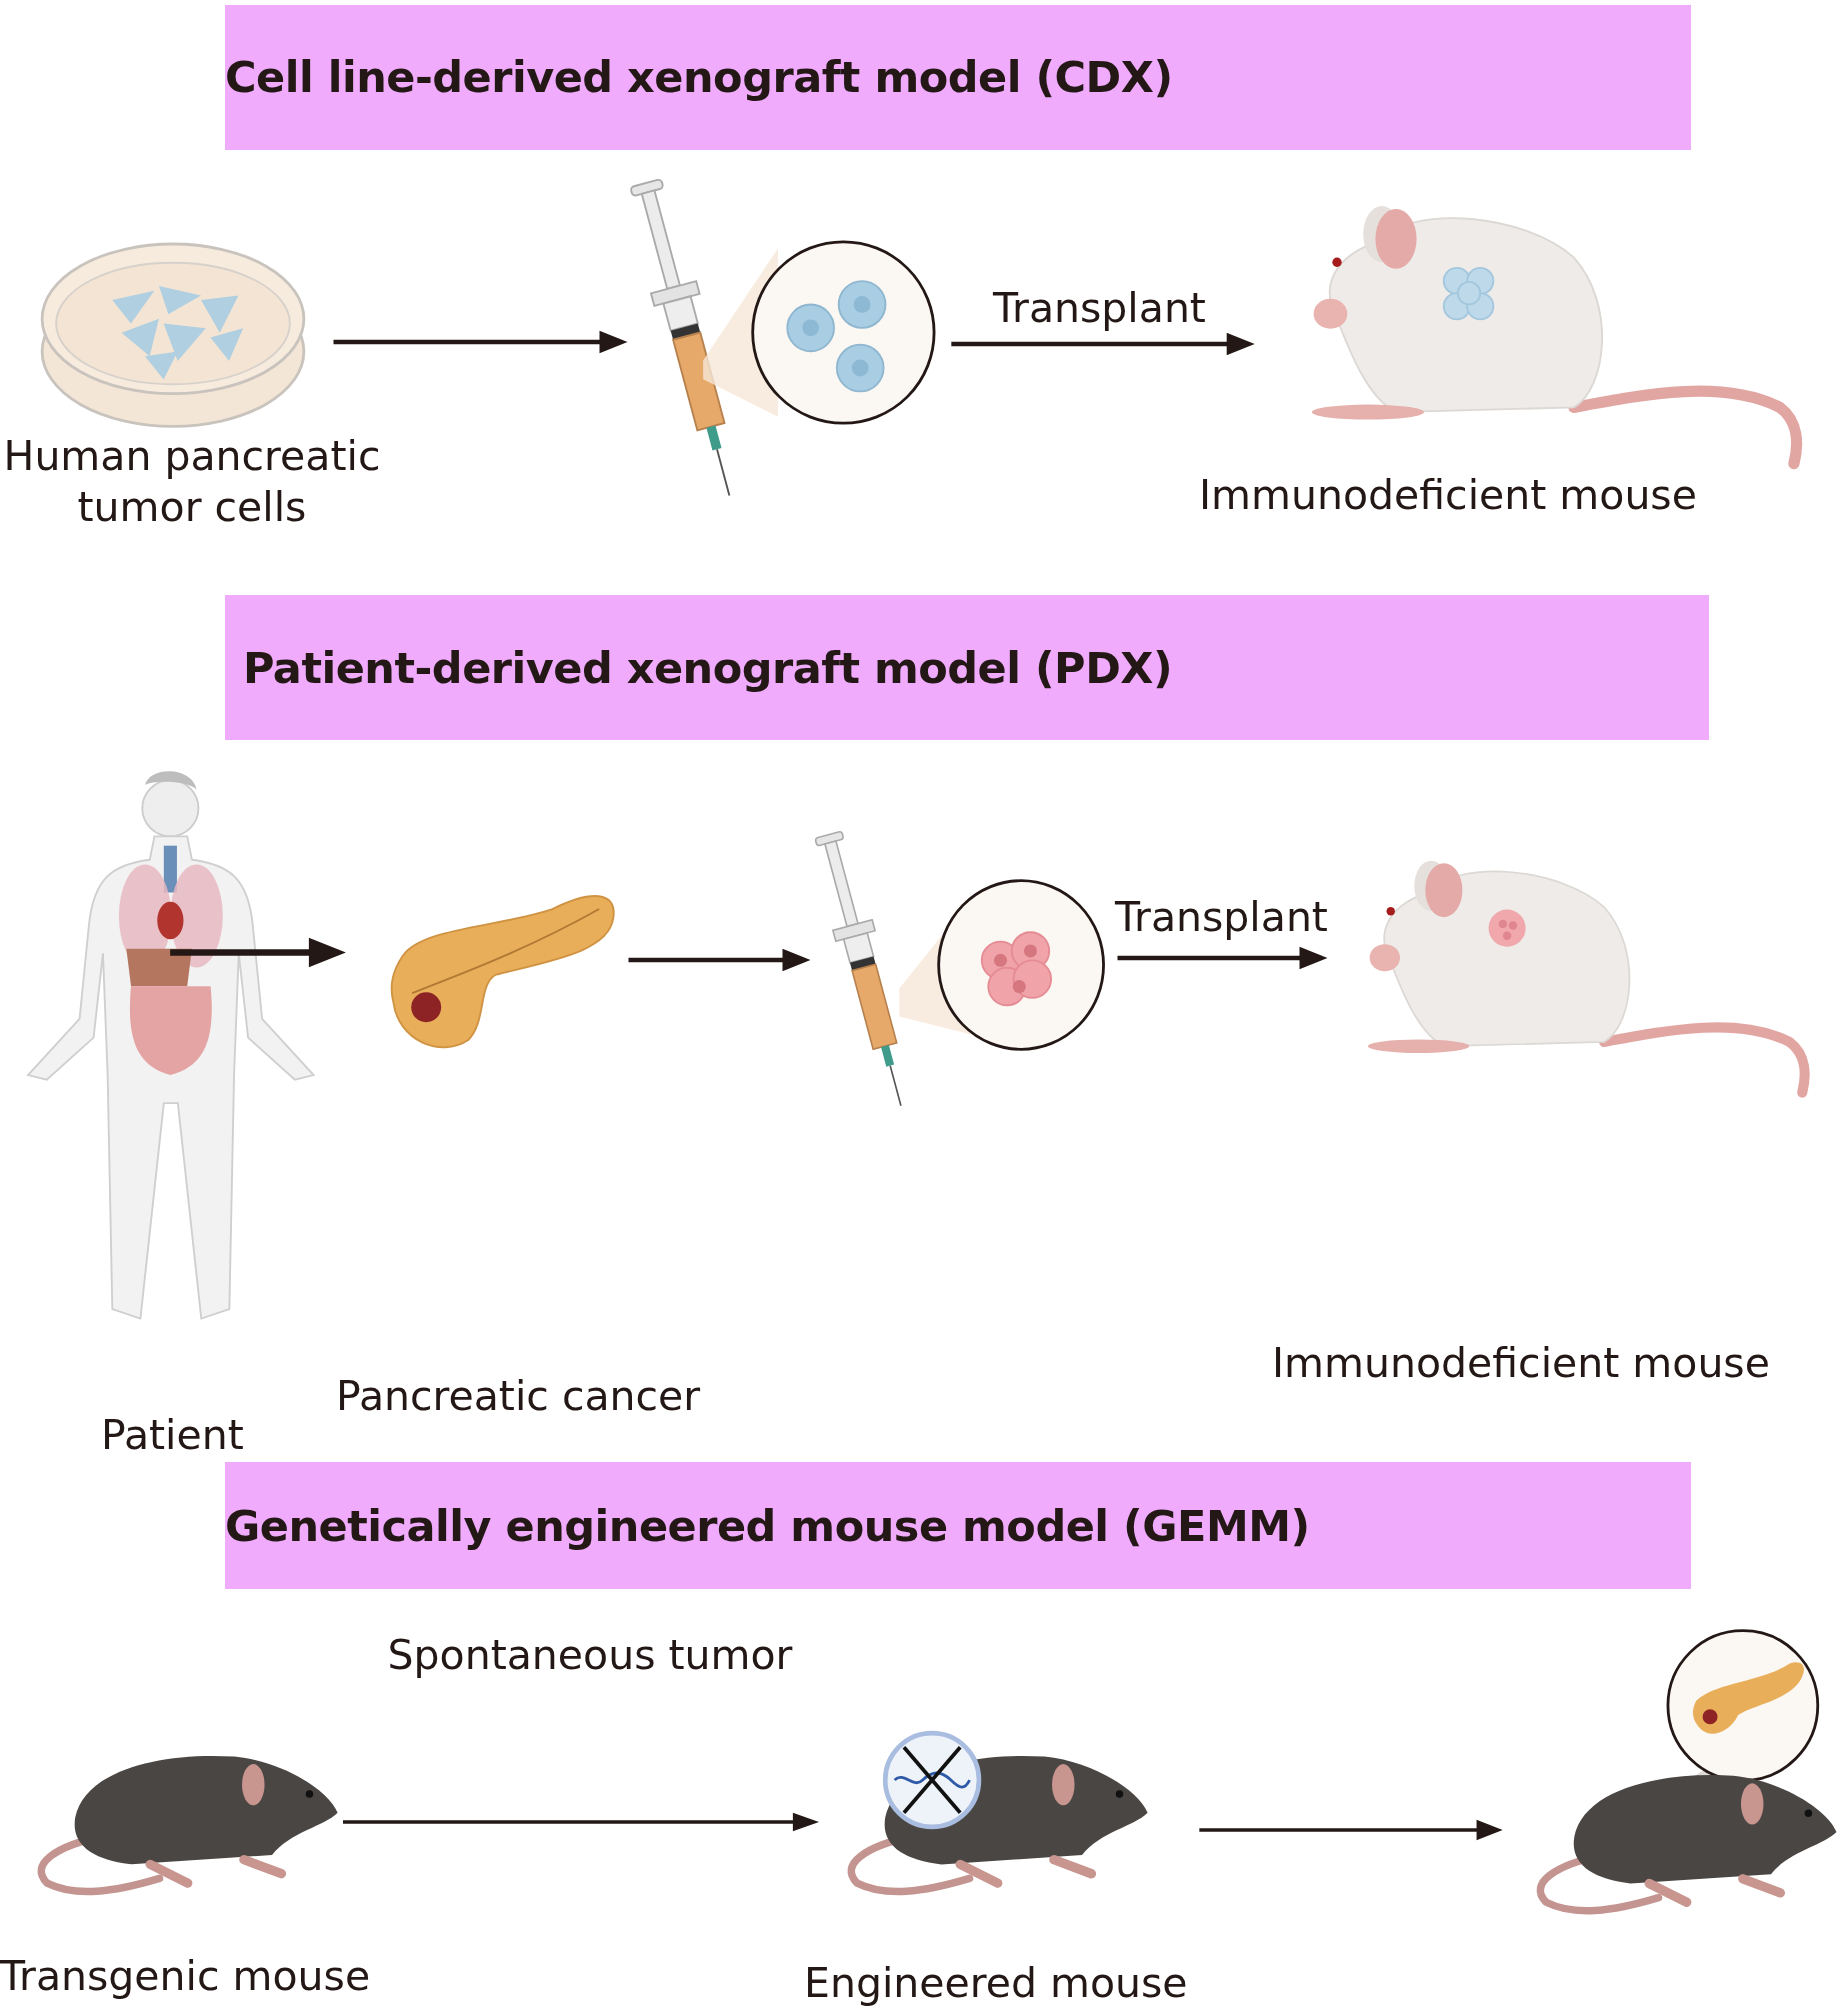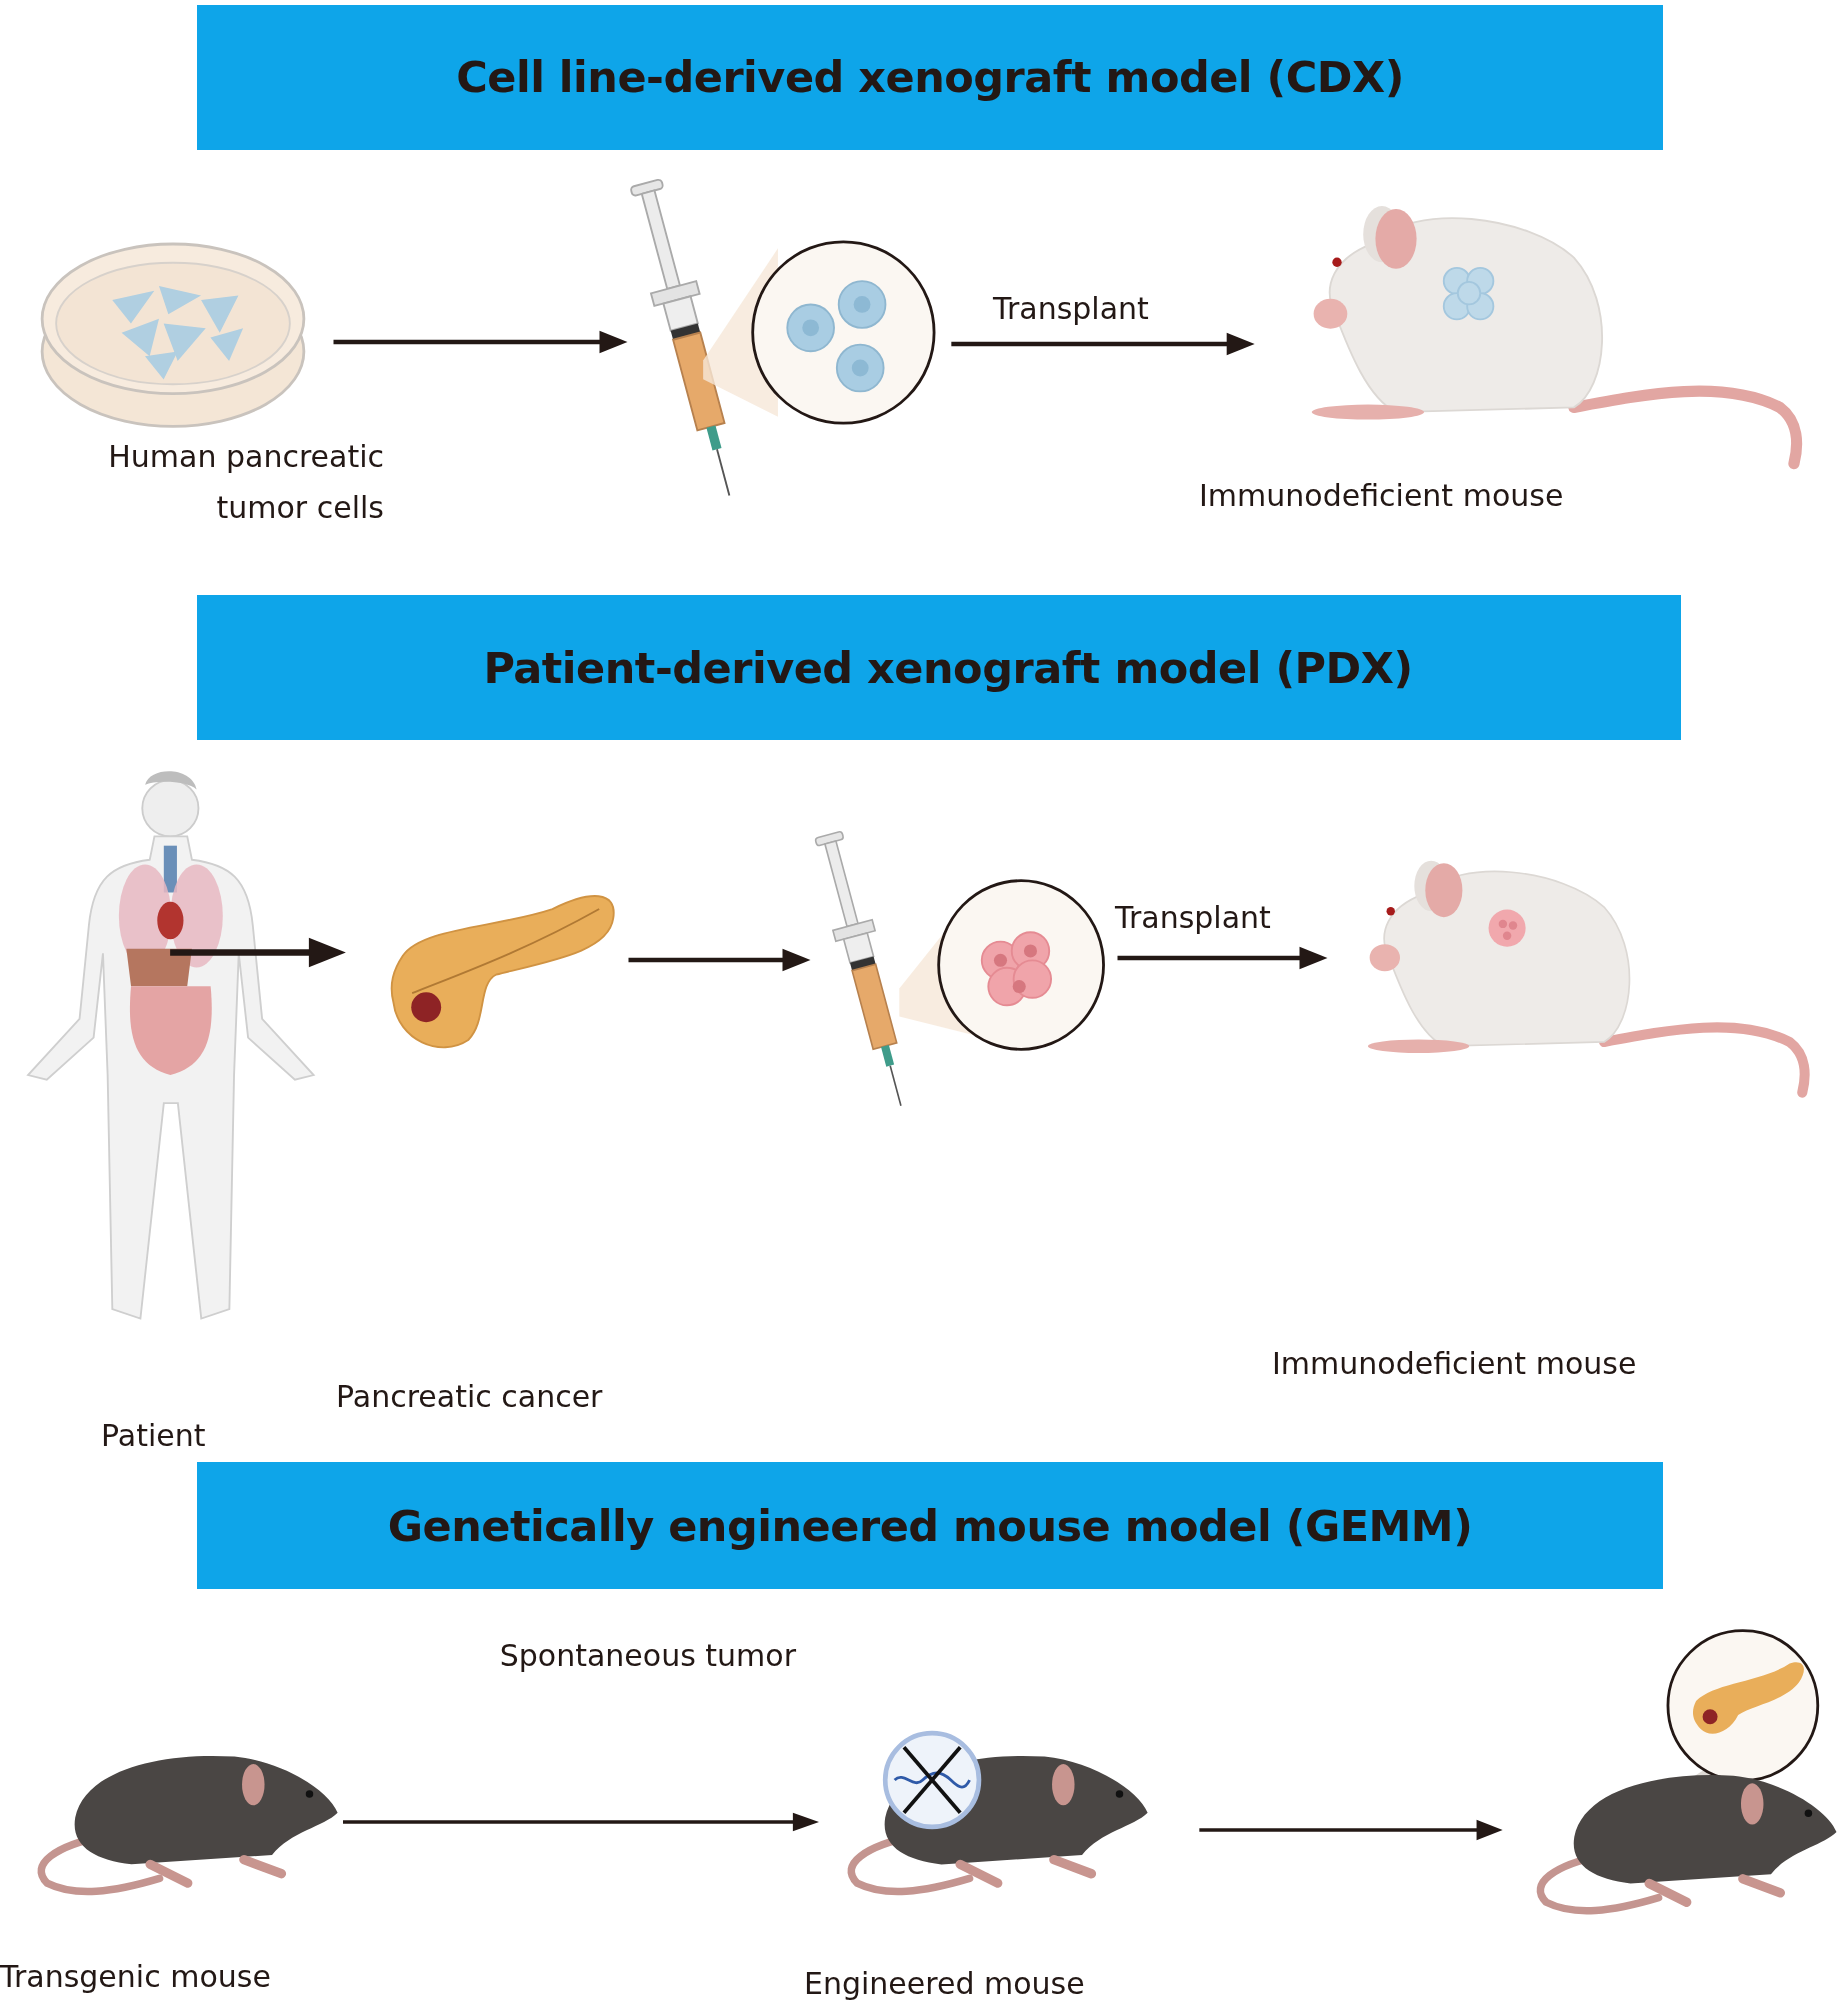--- a/index.html
+++ b/index.html
@@ -1,20 +1,20 @@
 <!DOCTYPE html>
 <html style="font-size:15px"><head>
 <meta charset="utf-8">
 <style>
   html, body { margin:0; padding:0; background:#ffffff; }
   body { width:1848px; height:2011px; position:relative; overflow:hidden;
          font-family:"DejaVu Sans", "Liberation Sans", sans-serif; color:#231815; }
-  .banner { position:absolute; background:#0ea5e9; display:flex; align-items:center; justify-content:center; }
+  .banner { position:absolute; background:#f0abfc; display:flex; align-items:center; justify-content:flex-start;margin-left:28px; }
   .banner span { font-weight:bold; font-size:43px; letter-spacing:-0.5px; color:#231815; }
-  .label { position:absolute; font-size:30px; line-height:51px; color:#231815; text-align:right; white-space:nowrap; }
+  .label { position:absolute; font-size:41px; line-height:51px; color:#231815; text-align:center; white-space:nowrap; }
   svg.art { position:absolute; overflow:visible; }
 </style>
 </head>
 <body>
 
 <div class="banner" style="left:197px;top:4.7px;width:1466px;height:145px;">
   <span>Cell line-derived xenograft model (CDX)</span>
 </div>
 
 <svg class="art" style="left:37px;top:230px;" width="272" height="201" viewBox="0 0 290 215">

